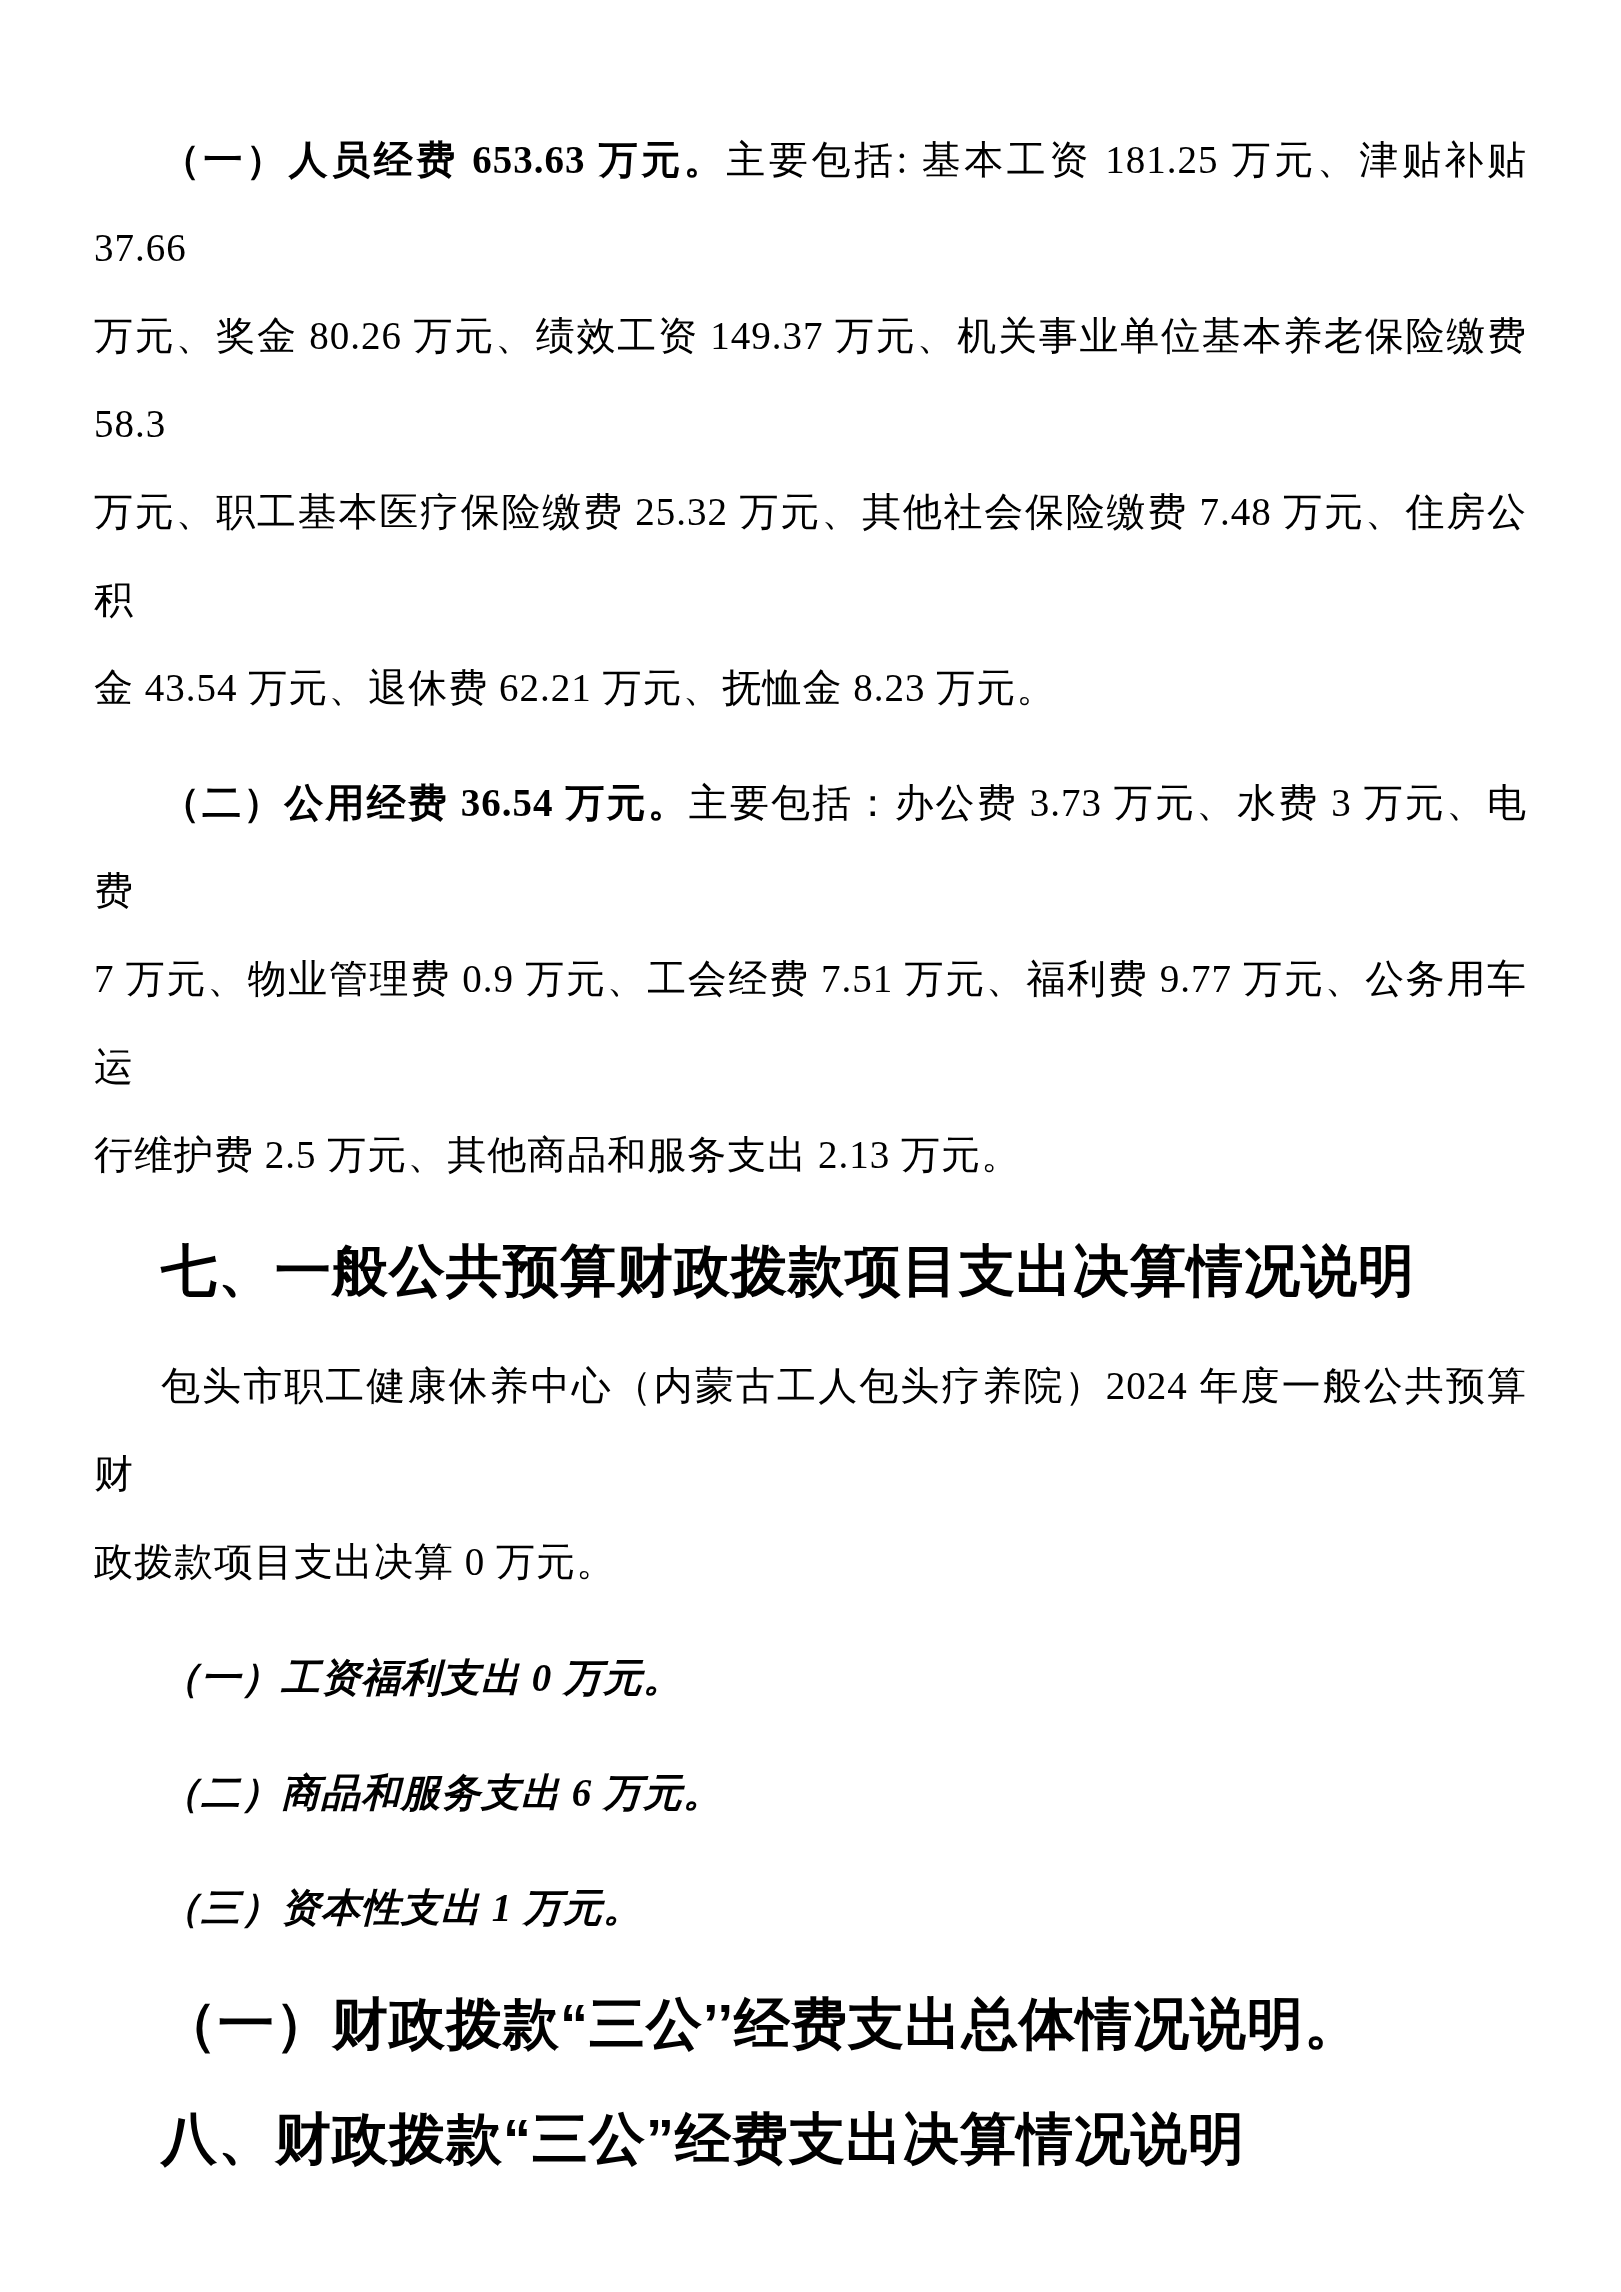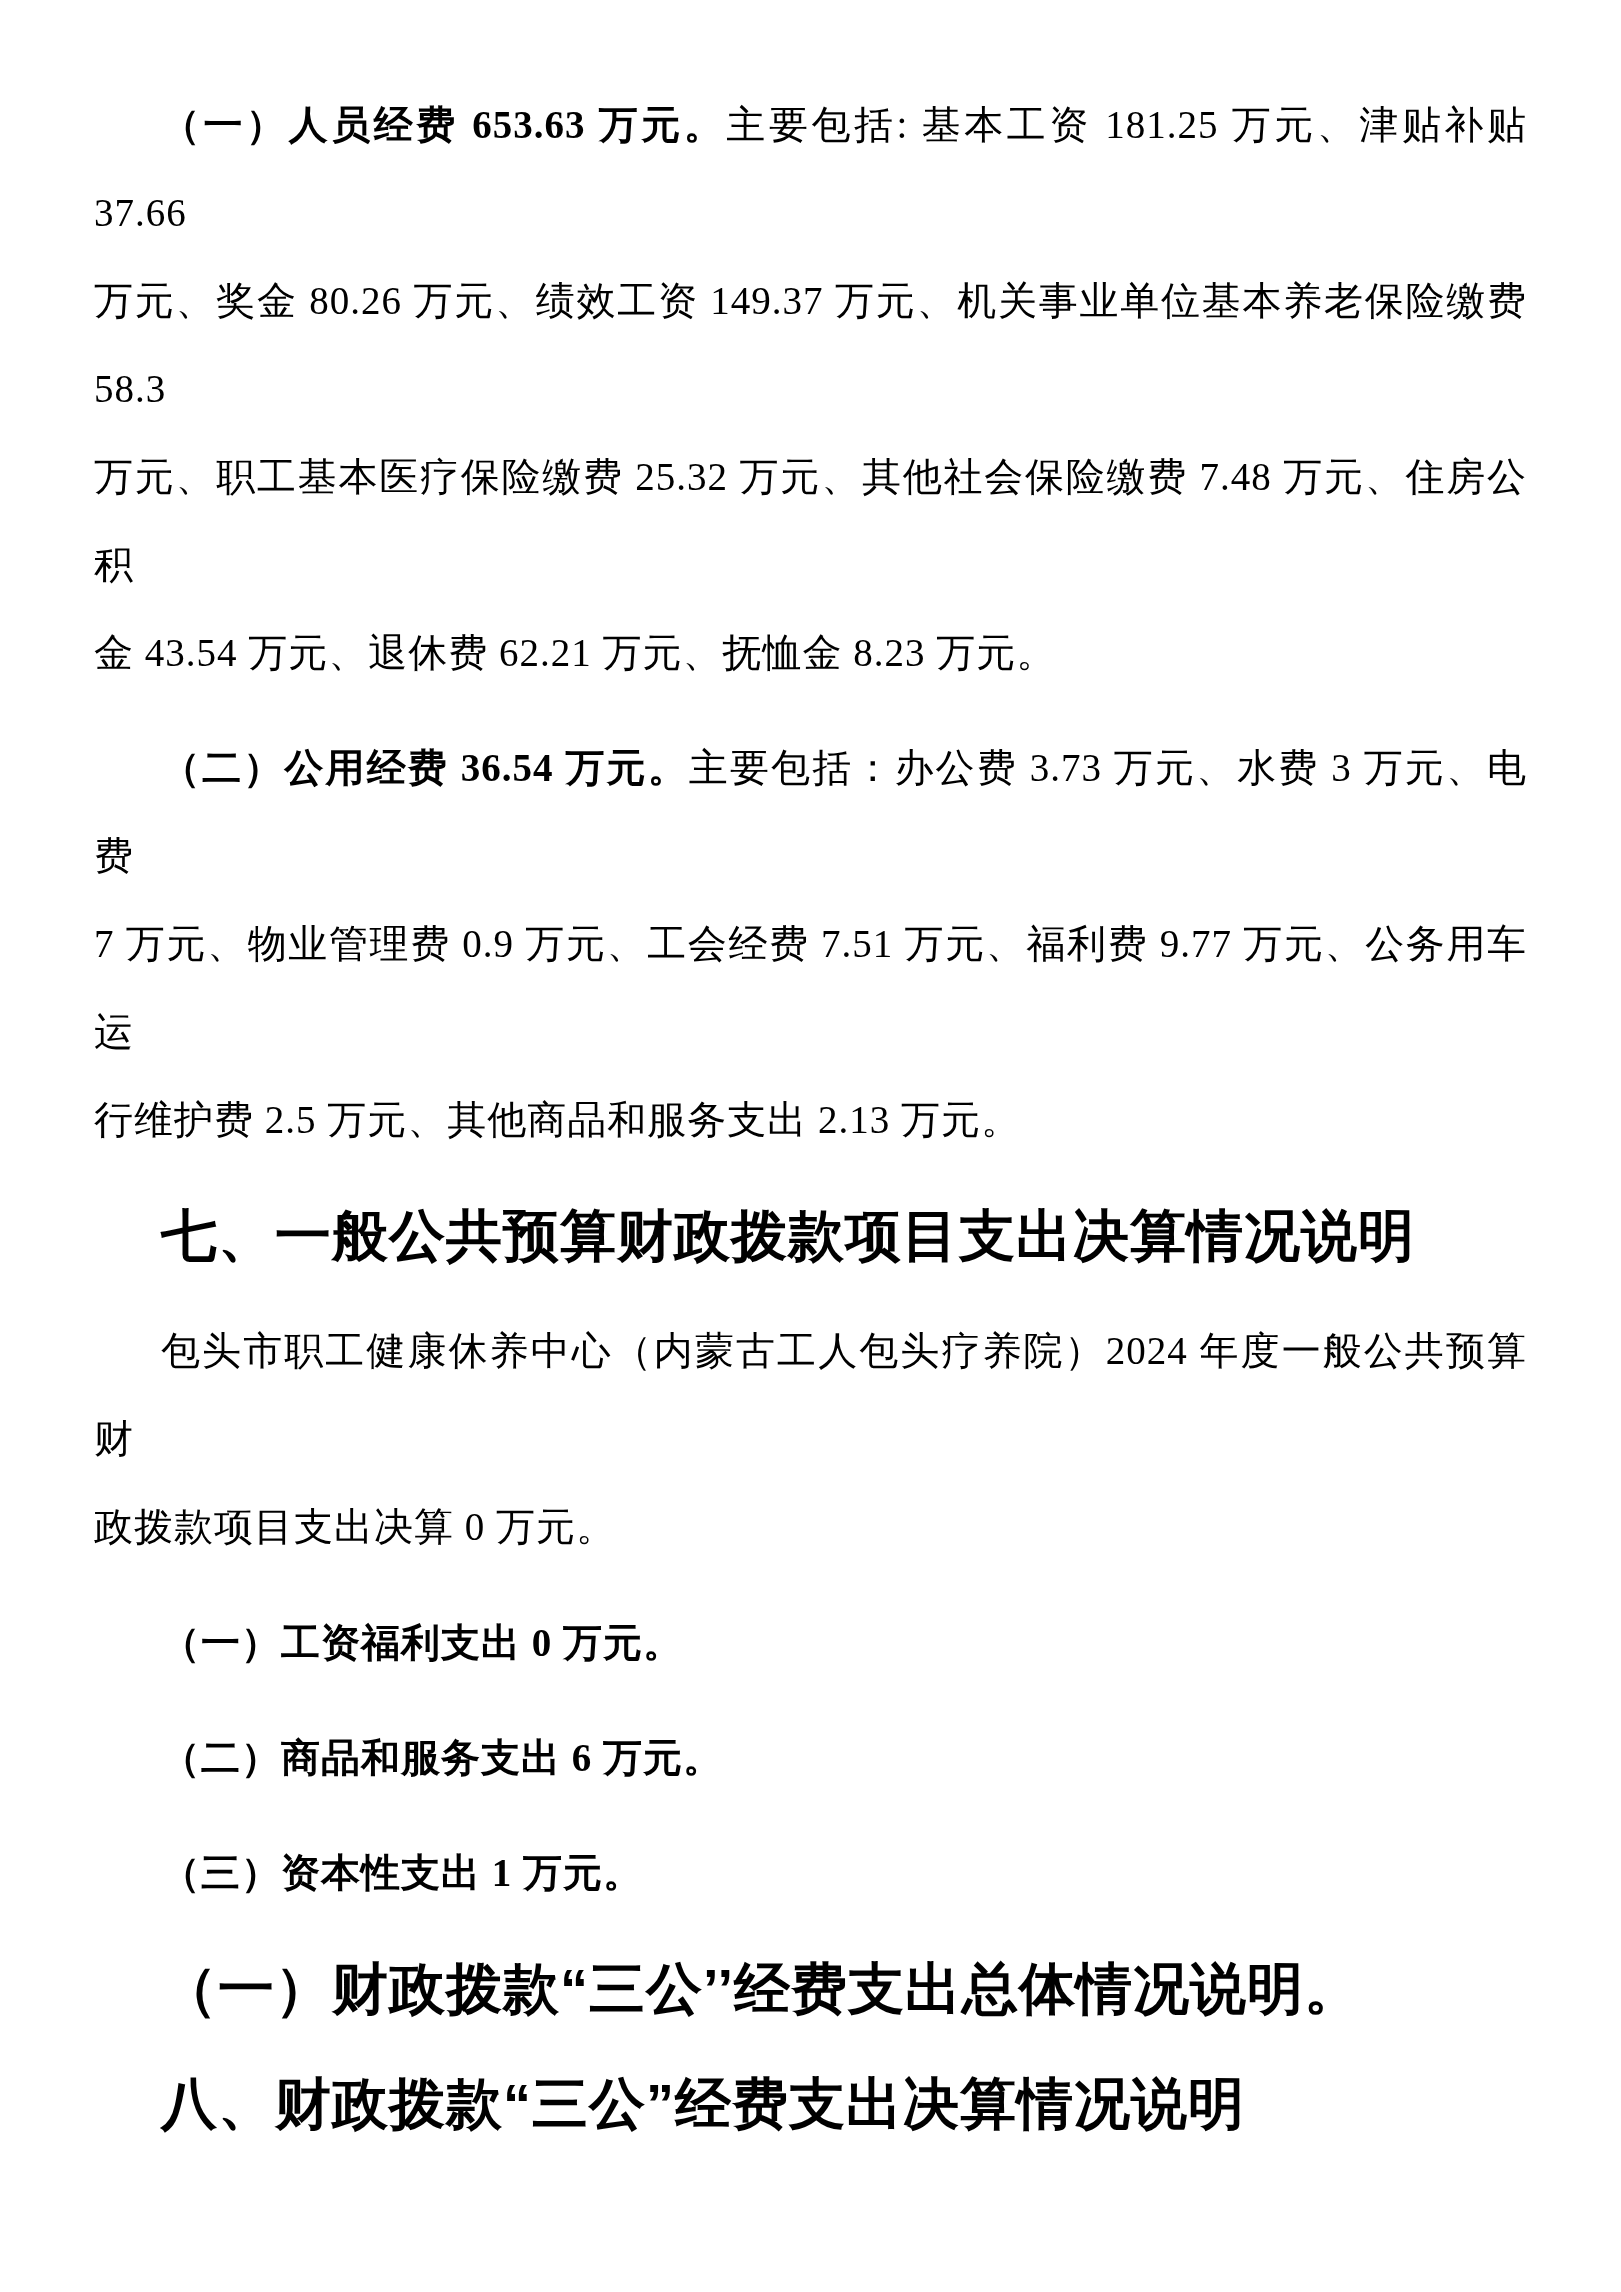--- a/index.html
+++ b/index.html
@@ -2,39 +2,39 @@
 <html lang="zh"><head>
 <meta charset="utf-8">
 <style>
   html,body { margin:0; padding:0; }
   body {
     width:1621px; height:2293px;
     background:#ffffff; color:#000000;
     font-family:"Liberation Serif","DejaVu Serif",serif;
     overflow:hidden;
   }
-  .page { padding:81px 94px 0 94px; }
+  .page { padding:116px 94px 0 94px; }
   .para { margin:0 0 27.4px 0; }
   .line {
     display:block;
     font-size:39px;
     line-height:88px;
     text-align:justify;
     text-align-last:justify;
     letter-spacing:1px;
   }
   .line.last, .line.single { text-align-last:left; }
   .indent { text-indent:67px; }
   .lead-bold { font-weight:bold; }
   .heading {
     font-family:"Liberation Sans","DejaVu Sans",sans-serif;
     font-weight:bold;
     font-size:56px;
   }
-  .bold-serif { font-weight:bold; }
+  .bold-serif { font-weight:bold;font-style:italic; }
 </style>
 </head>
 <body>
 
 <div class="page">
 
   <p class="para">
     <span class="line indent"><b class="lead-bold">（一）人员经费 653.63 万元。</b><span>主要包括: 基本工资 181.25 万元、津贴补贴 37.66</span></span>
     <span class="line">万元、奖金 80.26 万元、绩效工资 149.37 万元、机关事业单位基本养老保险缴费 58.3</span>
     <span class="line">万元、职工基本医疗保险缴费 25.32 万元、其他社会保险缴费 7.48 万元、住房公积</span>

